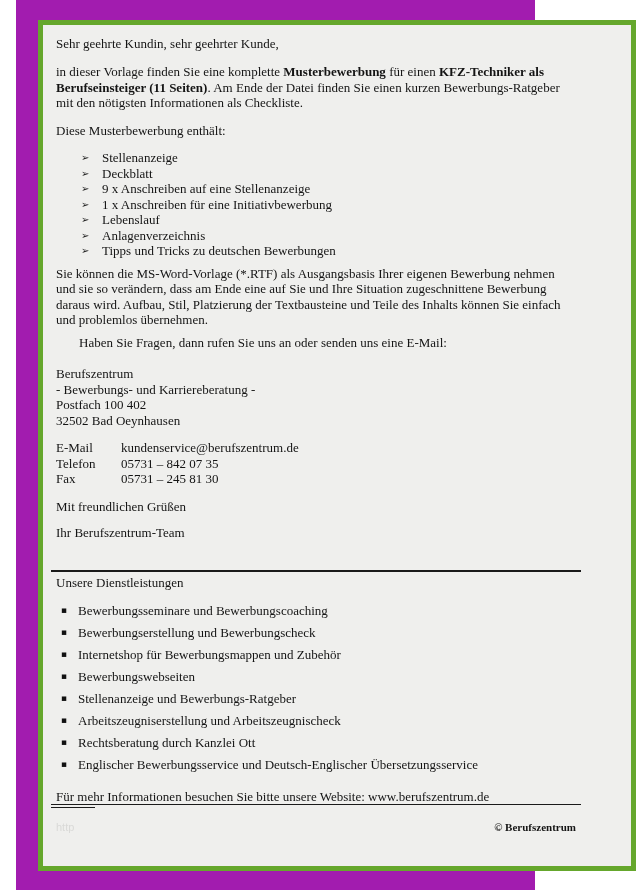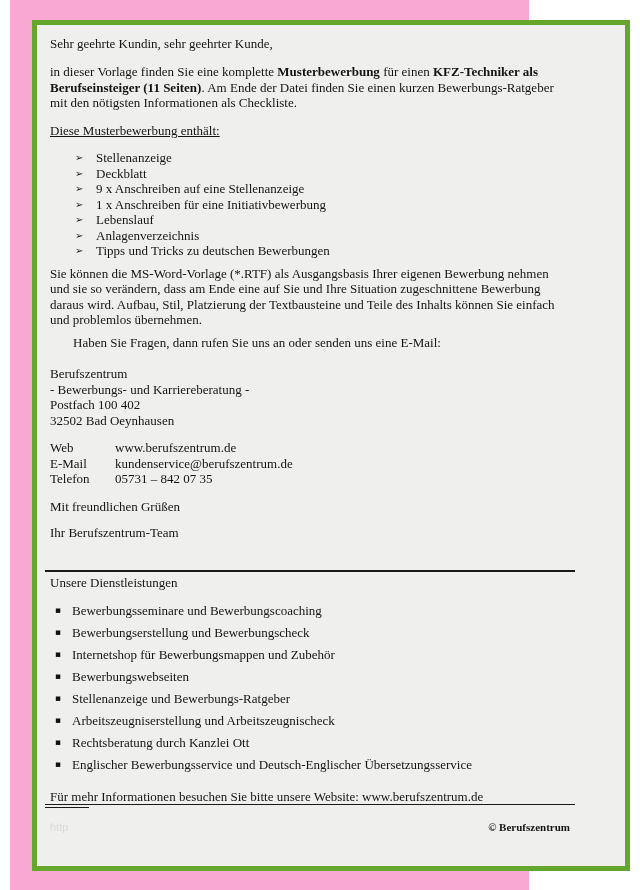--- a/index.html
+++ b/index.html
@@ -2,39 +2,39 @@
 <html><head>
 <meta charset="utf-8">
 <style>
   html,body{margin:0;padding:0;}
   body{
     width:640px;height:890px;position:relative;background:#ffffff;
     font-family:"Liberation Serif", serif;
     -webkit-font-smoothing:antialiased;
   }
   .orange-frame{
-    position:absolute;left:10px;top:0;width:519px;height:890px;
-    background:#f9a8d4;
+    position:absolute;left:16px;top:0;width:519px;height:890px;
+    background:#a21caf;
   }
   .green-border{
     position:absolute;left:22px;top:20px;width:598px;height:851px;
     background:#65a72c;
   }
   .content{
     position:absolute;left:5px;top:5px;width:588px;height:841px;
     background:#efefed;box-sizing:border-box;
     padding:11px 55px 0 13px;
     font-size:13px;line-height:15.5px;color:#141414;
     overflow:hidden;
   }
   p{margin:0;}
   .salutation{margin-bottom:12.5px;}
   .intro{margin-bottom:12.5px;}
   .intro b{font-weight:bold;}
-  .contains-heading{margin-bottom:11.5px;text-decoration:underline;}
+  .contains-heading{margin-bottom:11.5px;}
   .arrow-list{margin:0 0 7px 25px;}
   .arrow-row{display:flex;line-height:15.5px;}
   .arrow-glyph{
     width:21px;flex:0 0 21px;font-family:"DejaVu Sans",sans-serif;
     font-size:10px;line-height:15.5px;color:#222;
   }
   .usage{margin-bottom:7px;}
   .questions{margin-bottom:16px;margin-left:23px;}
   .company{margin-bottom:12px;}
   .company-name{font-weight:normal;}
@@ -120,30 +120,30 @@
 
       <div class="company">
         <div class="company-name">Berufszentrum</div>
         <div>- Bewerbungs- und Karriereberatung -</div>
         <div>Postfach 100 402</div>
         <div>32502 Bad Oeynhausen</div>
       </div>
 
       <div class="contacts">
         <div class="contact-row">
-            <span class="contact-label">Web</span>
-            <span>www.berufszentrum.de</span>
-          </div>
-        <div class="contact-row">
             <span class="contact-label">E-Mail</span>
             <span>kundenservice@berufszentrum.de</span>
           </div>
         <div class="contact-row">
             <span class="contact-label">Telefon</span>
             <span>05731 – 842 07 35</span>
+          </div>
+        <div class="contact-row">
+            <span class="contact-label">Fax</span>
+            <span>05731 – 245 81 30</span>
           </div>
       </div>
 
       <p class="closing">Mit freundlichen Grüßen</p>
       <p class="signature">Ihr Berufszentrum-Team</p>
 
       <hr class="rule">
 
       <p class="services-heading">Unsere Dienstleistungen</p>
 

